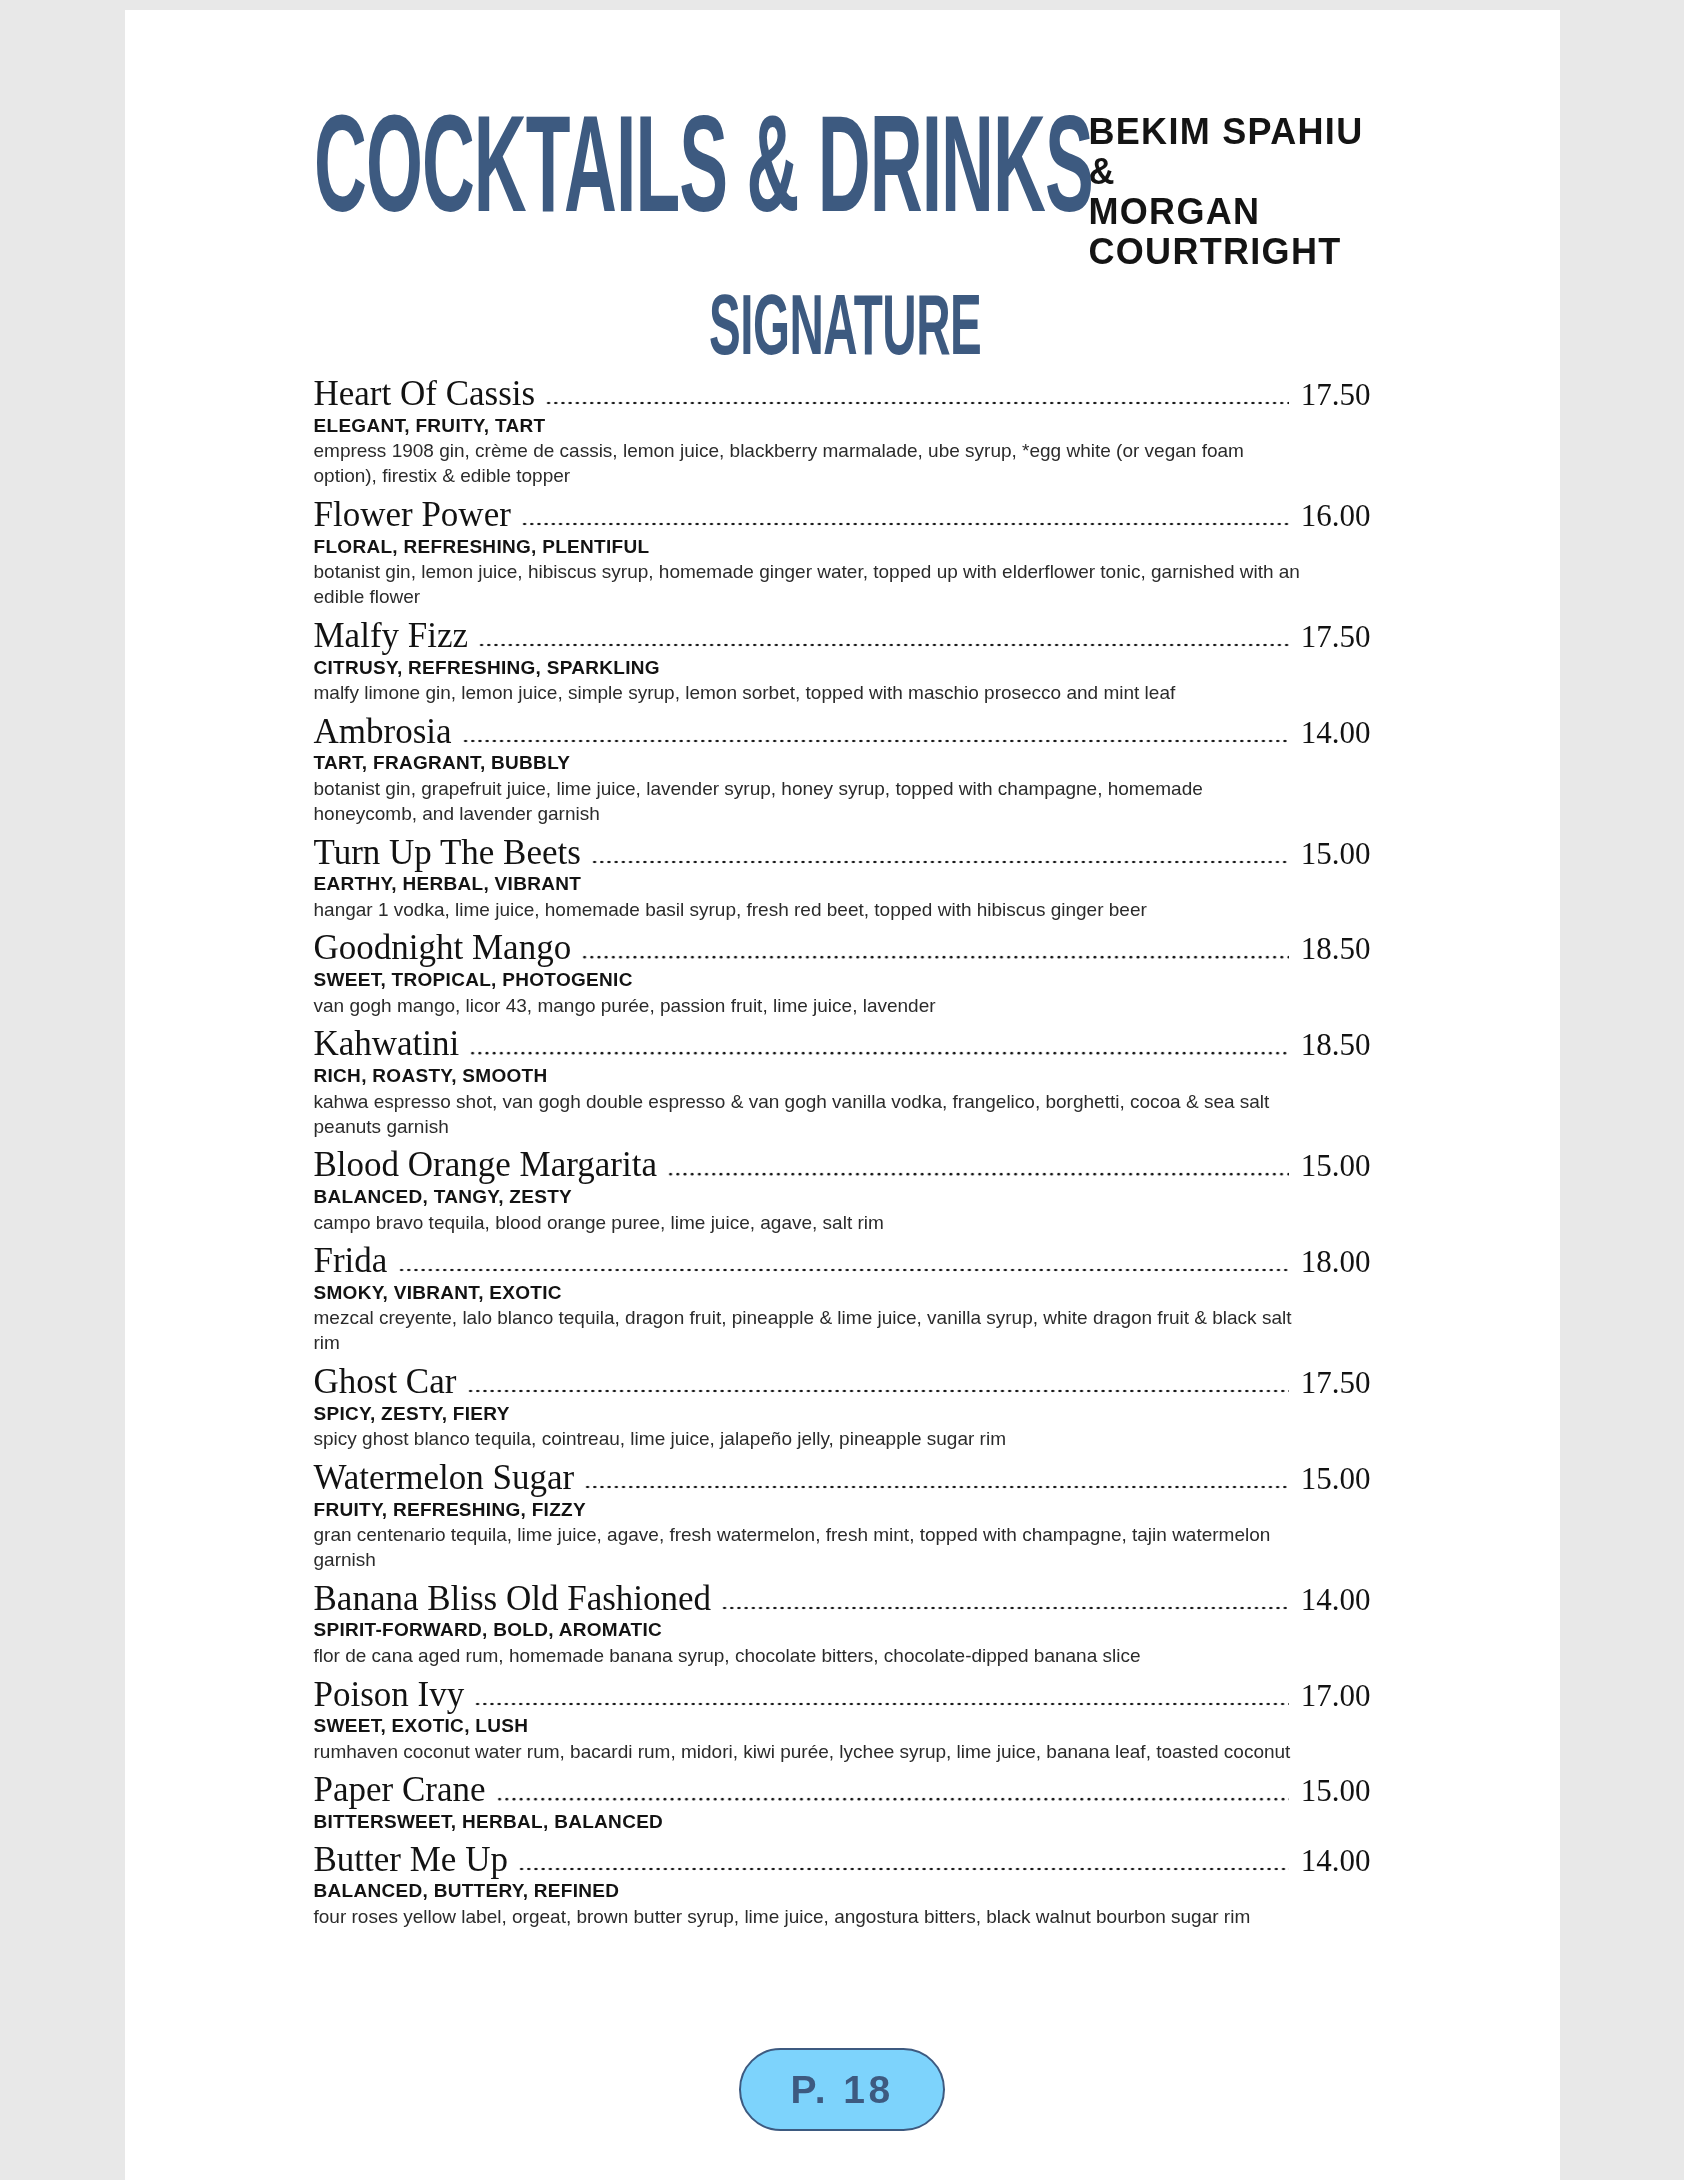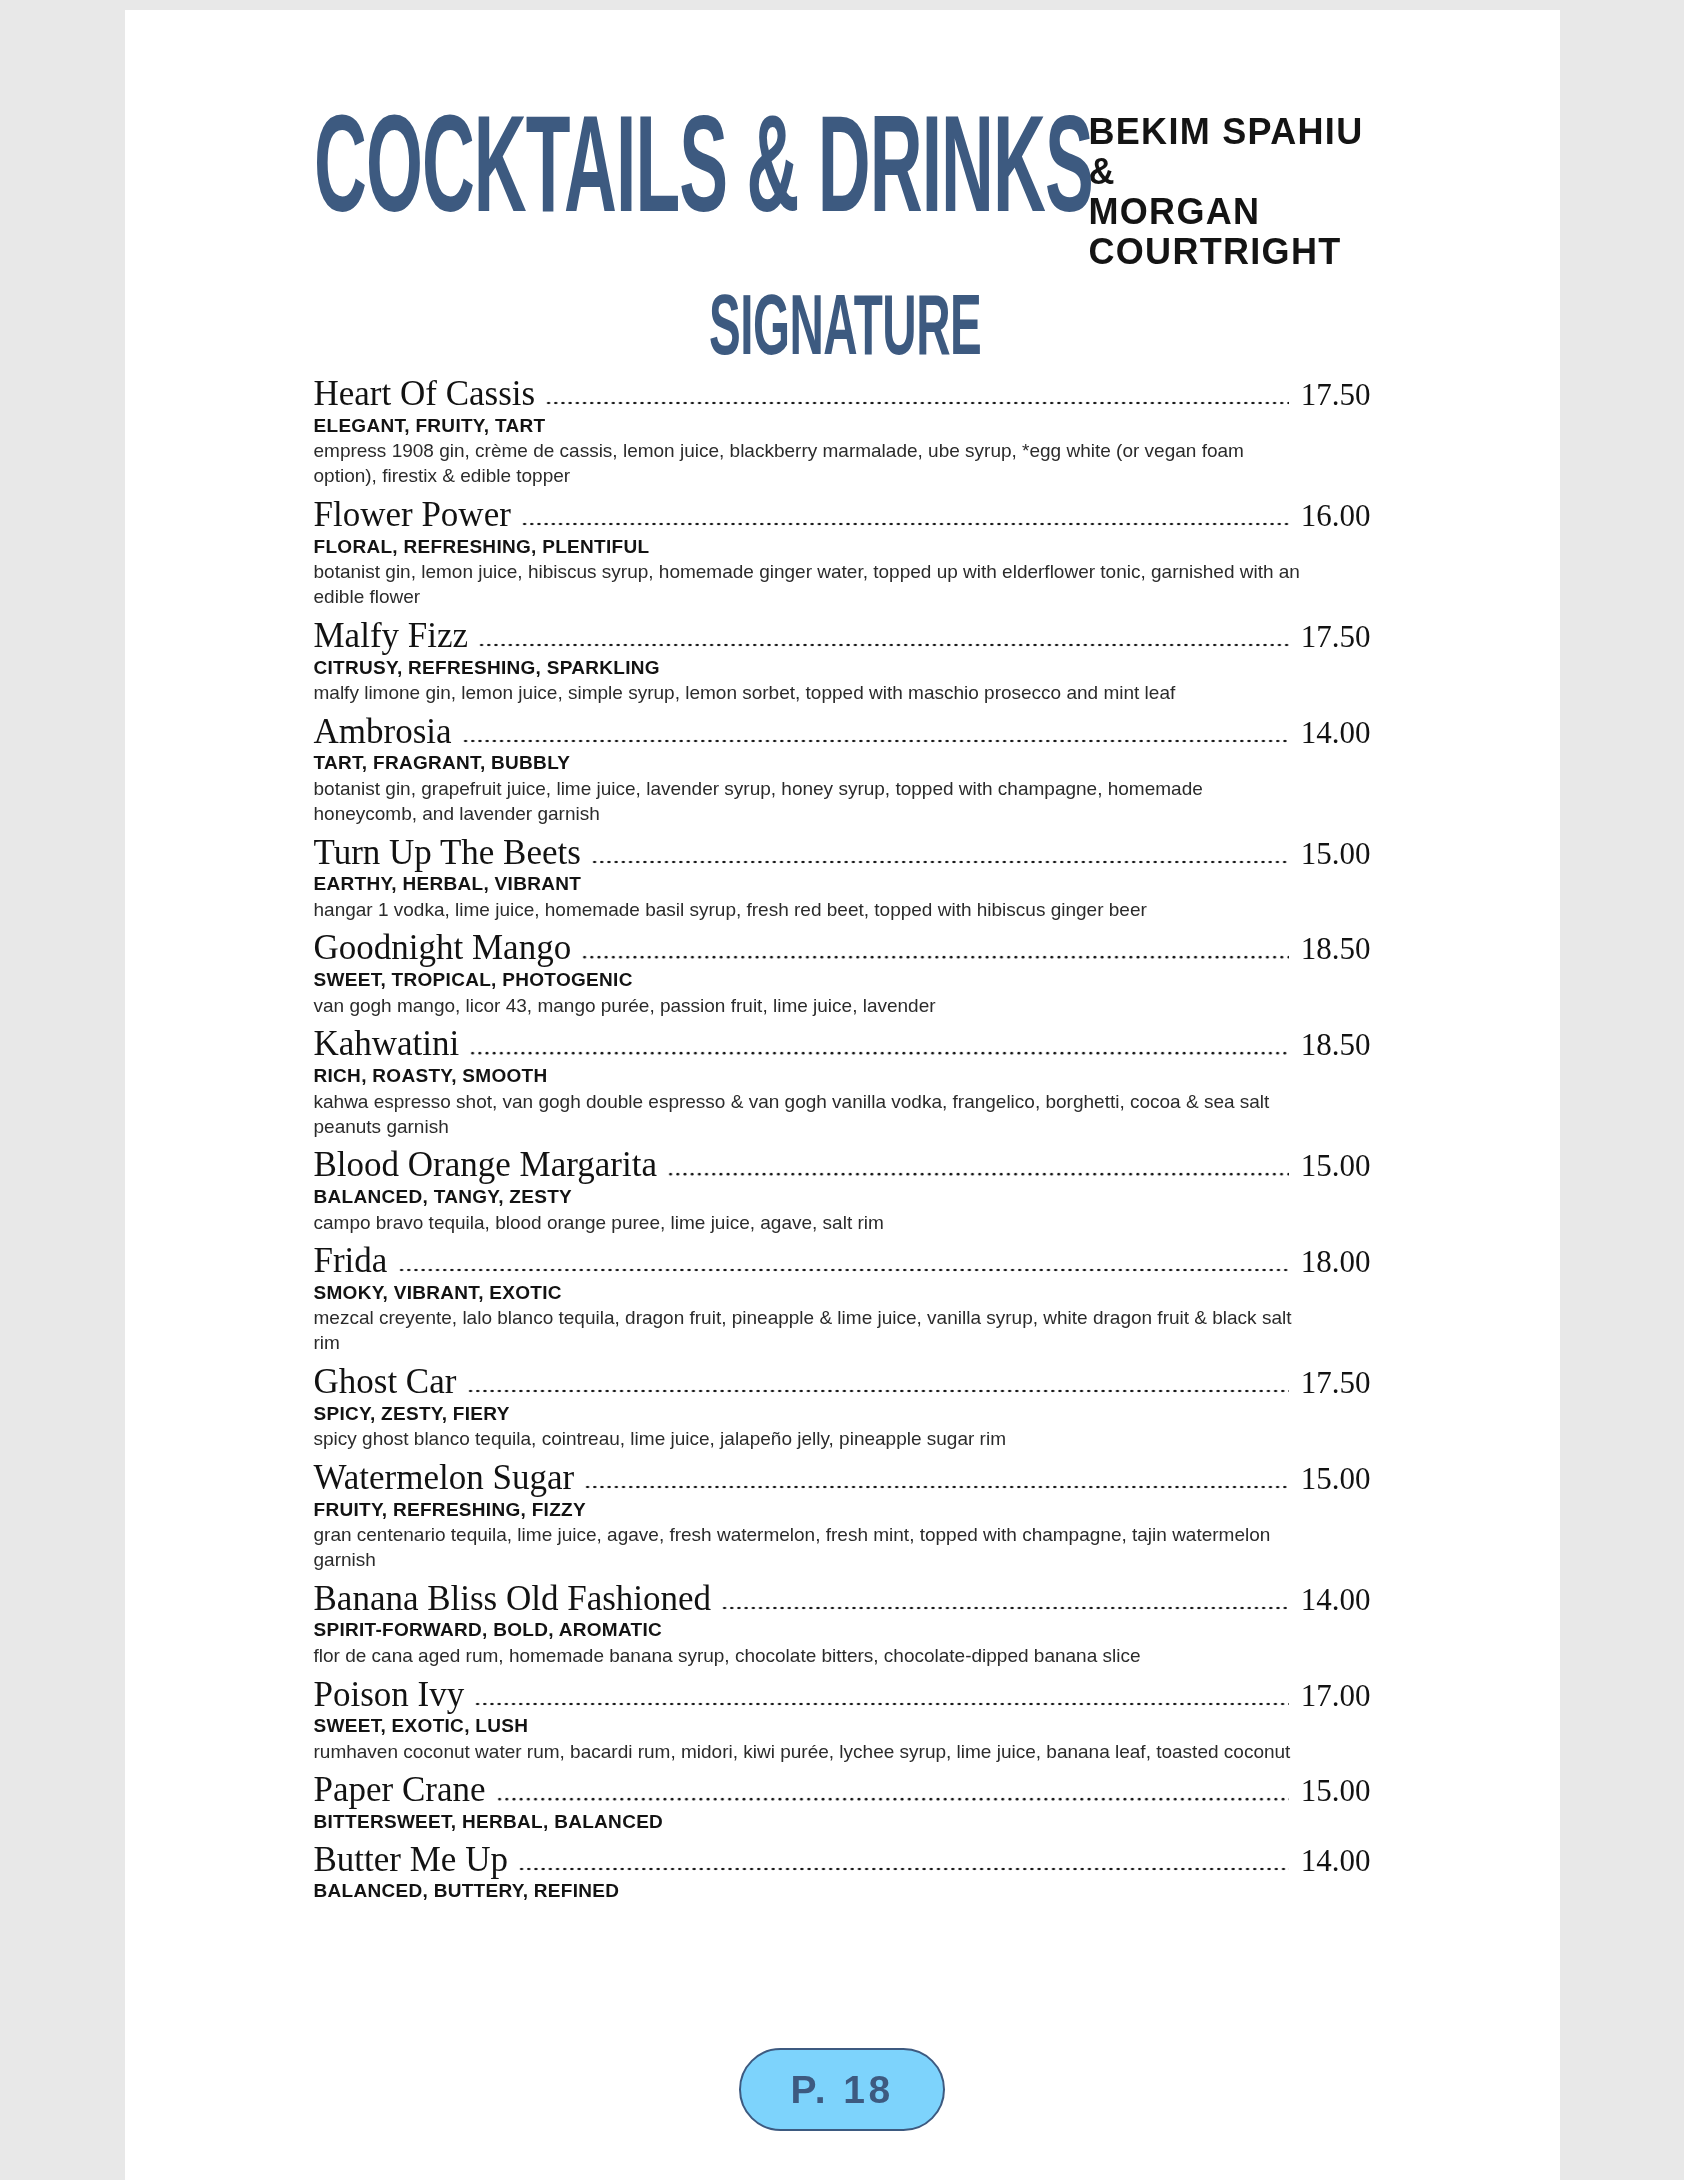--- a/index.html
+++ b/index.html
@@ -284,20 +284,21 @@
     <div class="item-descriptor">BITTERSWEET, HERBAL, BALANCED</div>
   </div>
 
   <div class="item">
     <div class="item-row">
       <span class="item-name">Butter Me Up</span>
       <span class="leader"></span>
       <span class="item-price">14.00</span>
     </div>
     <div class="item-descriptor">BALANCED, BUTTERY, REFINED</div>
+    <div class="item-ingredients">four roses yellow label, orgeat, brown butter syrup, lime juice, angostura bitters, black walnut bourbon sugar rim</div>
   </div>
 </div>
 
   <div class="page-badge">
     <span class="page-badge-text">P. 18</span>
   </div>
 
 </div>
 
 

